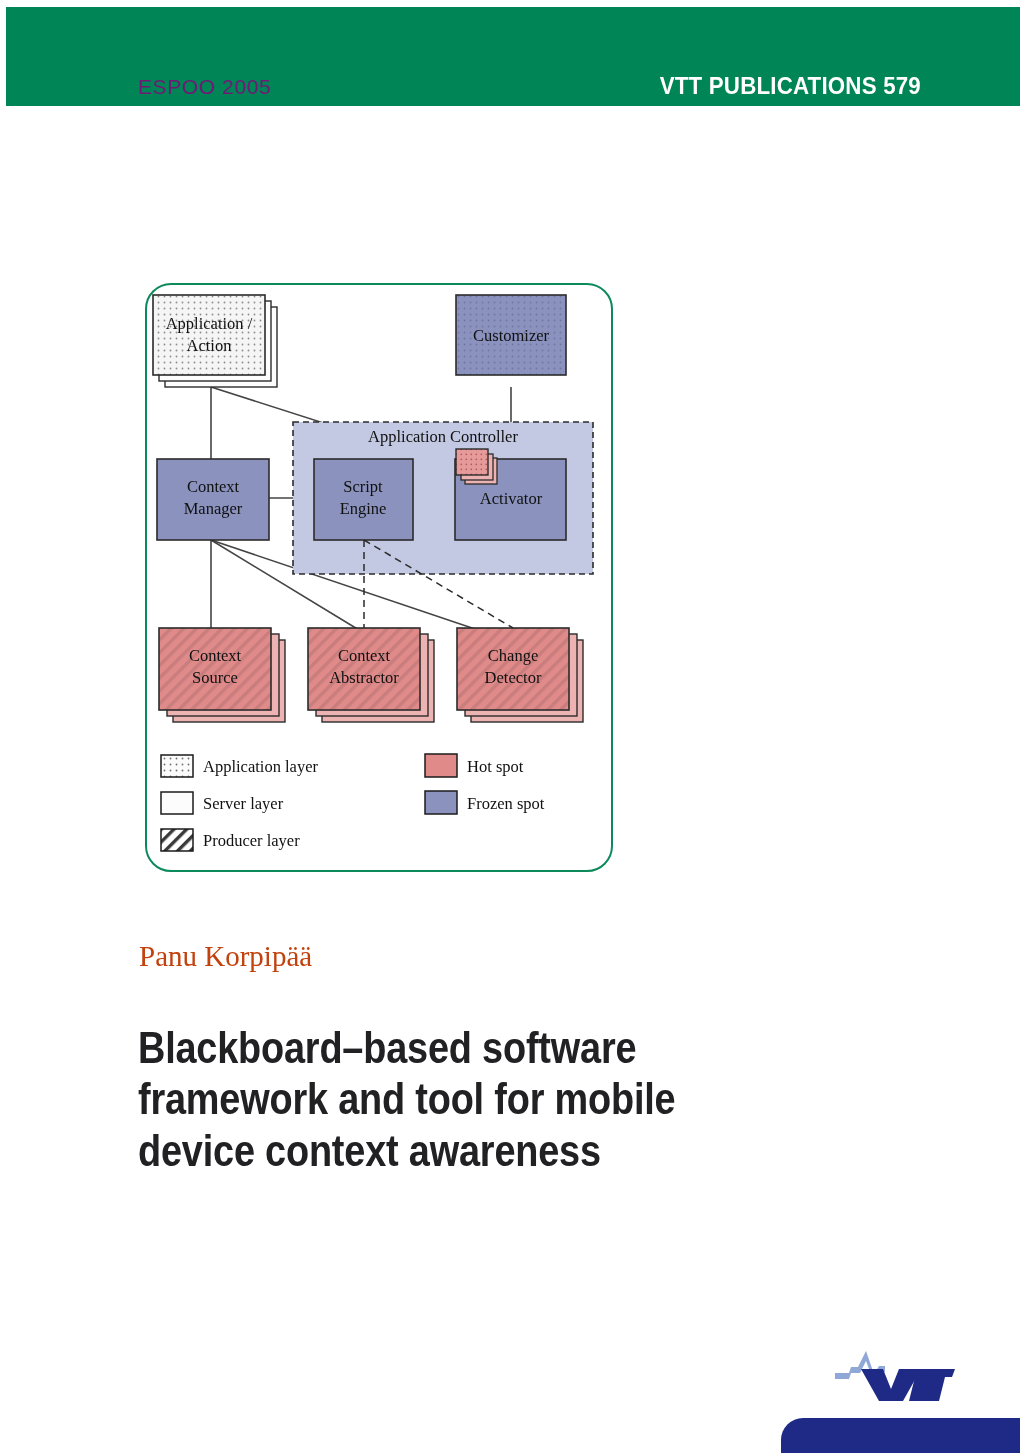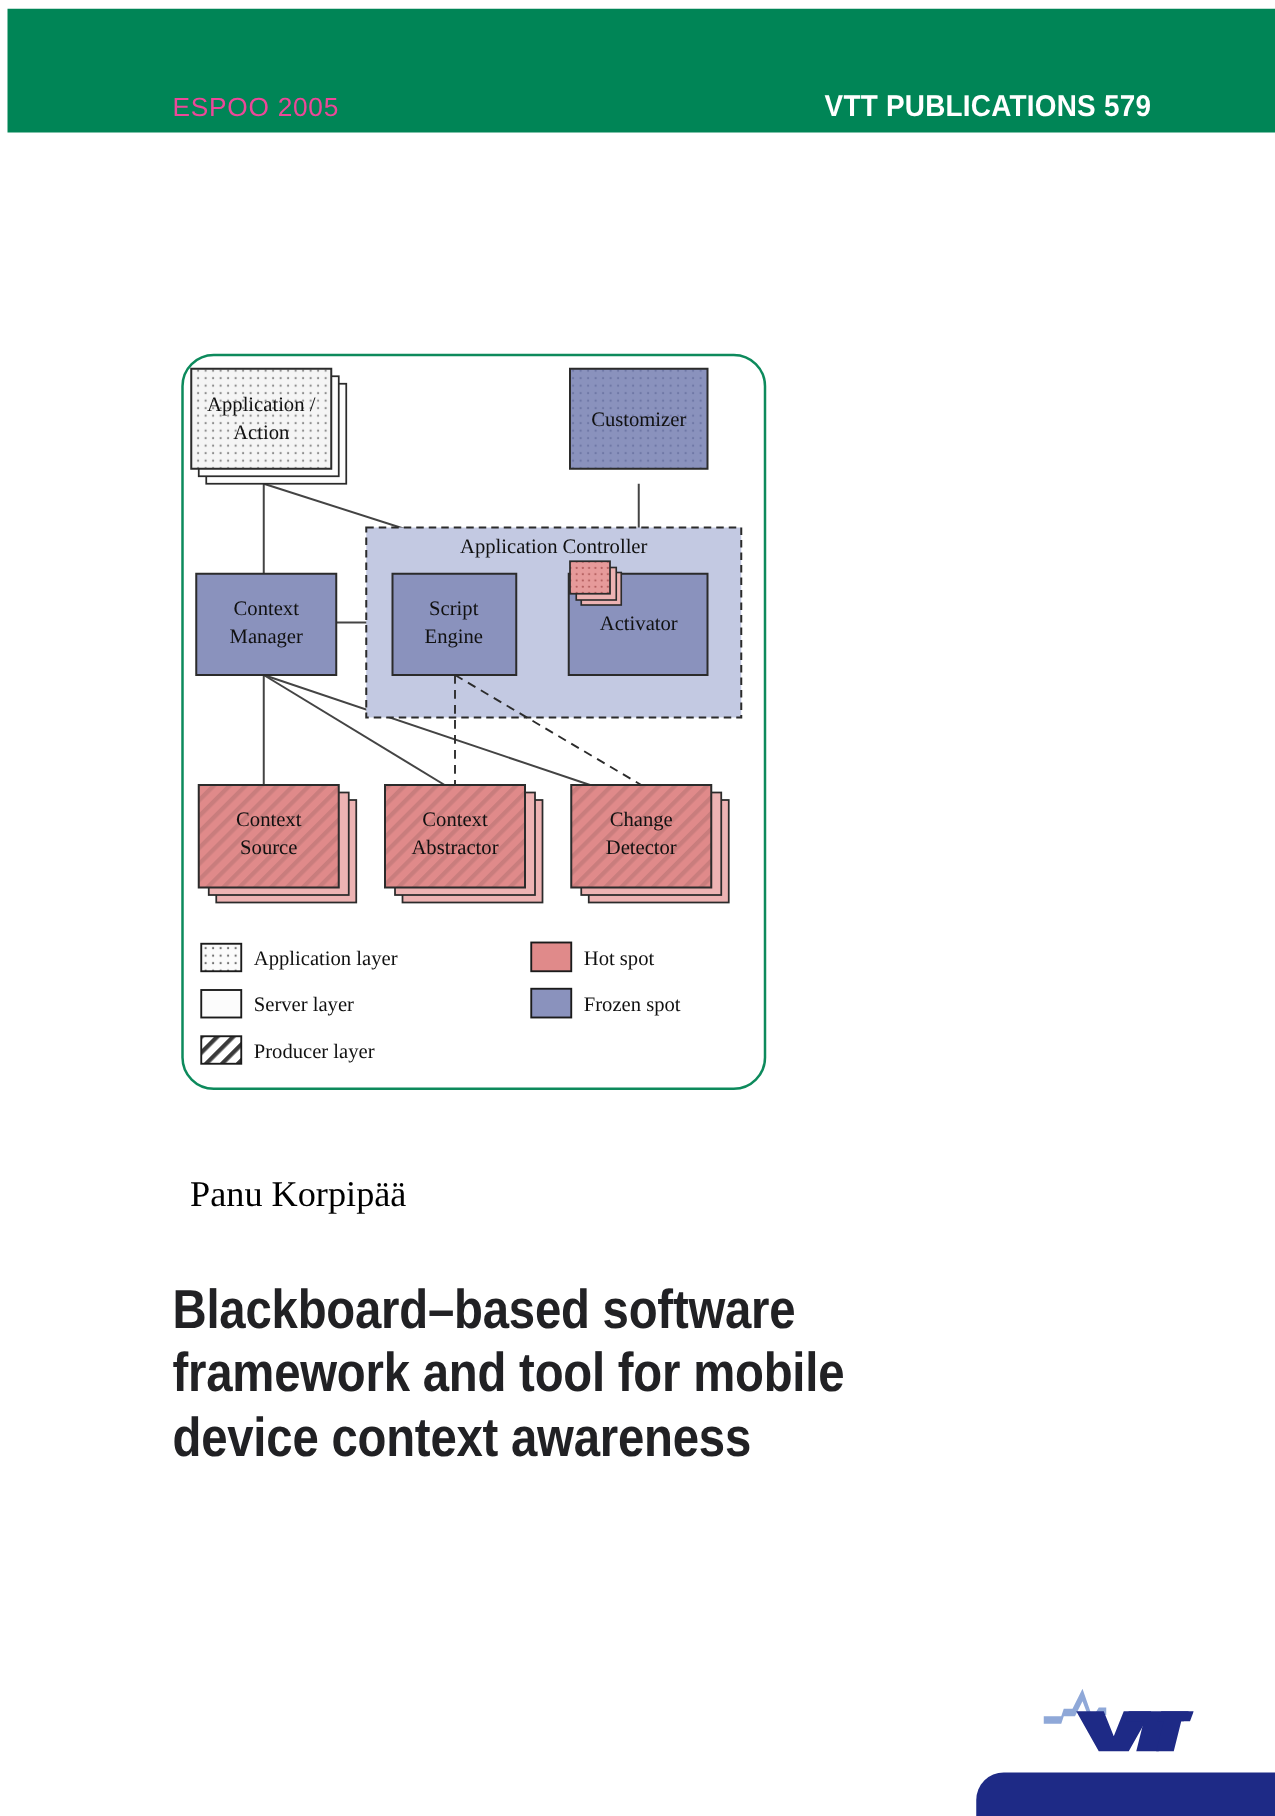--- a/index.html
+++ b/index.html
@@ -27,21 +27,21 @@
     background: #008556;
   }
   .header-espoo {
     position: absolute;
     left: 138px;
     top: 76px;
     font-family: "Liberation Sans", sans-serif;
     font-size: 21px;
     font-weight: 400;
     letter-spacing: 0.6px;
-    color: #ec4899;
+    color: #701a75;
     line-height: 1;
     white-space: nowrap;
   }
   .header-pub {
     position: absolute;
     right: 99px;
     top: 74px;
     font-family: "Liberation Sans", sans-serif;
     font-size: 24px;
     font-weight: 700;
@@ -69,25 +69,25 @@
     left: 145px;
     top: 283px;
     width: 468px;
     height: 589px;
   }
   .figure-canvas svg { display: block; }
 
   
   .author {
     position: absolute;
-    left: 152px;
+    left: 139px;
     top: 942px;
     font-family: "Liberation Serif", serif;
     font-size: 29px;
-    color: #000000;
+    color: #c2410c;
     line-height: 1;
     white-space: nowrap;
   }
   .doc-title {
     position: absolute;
     left: 138px;
     top: 1022px;
     width: 660px;
     font-family: "Liberation Sans", sans-serif;
     font-size: 44px;

